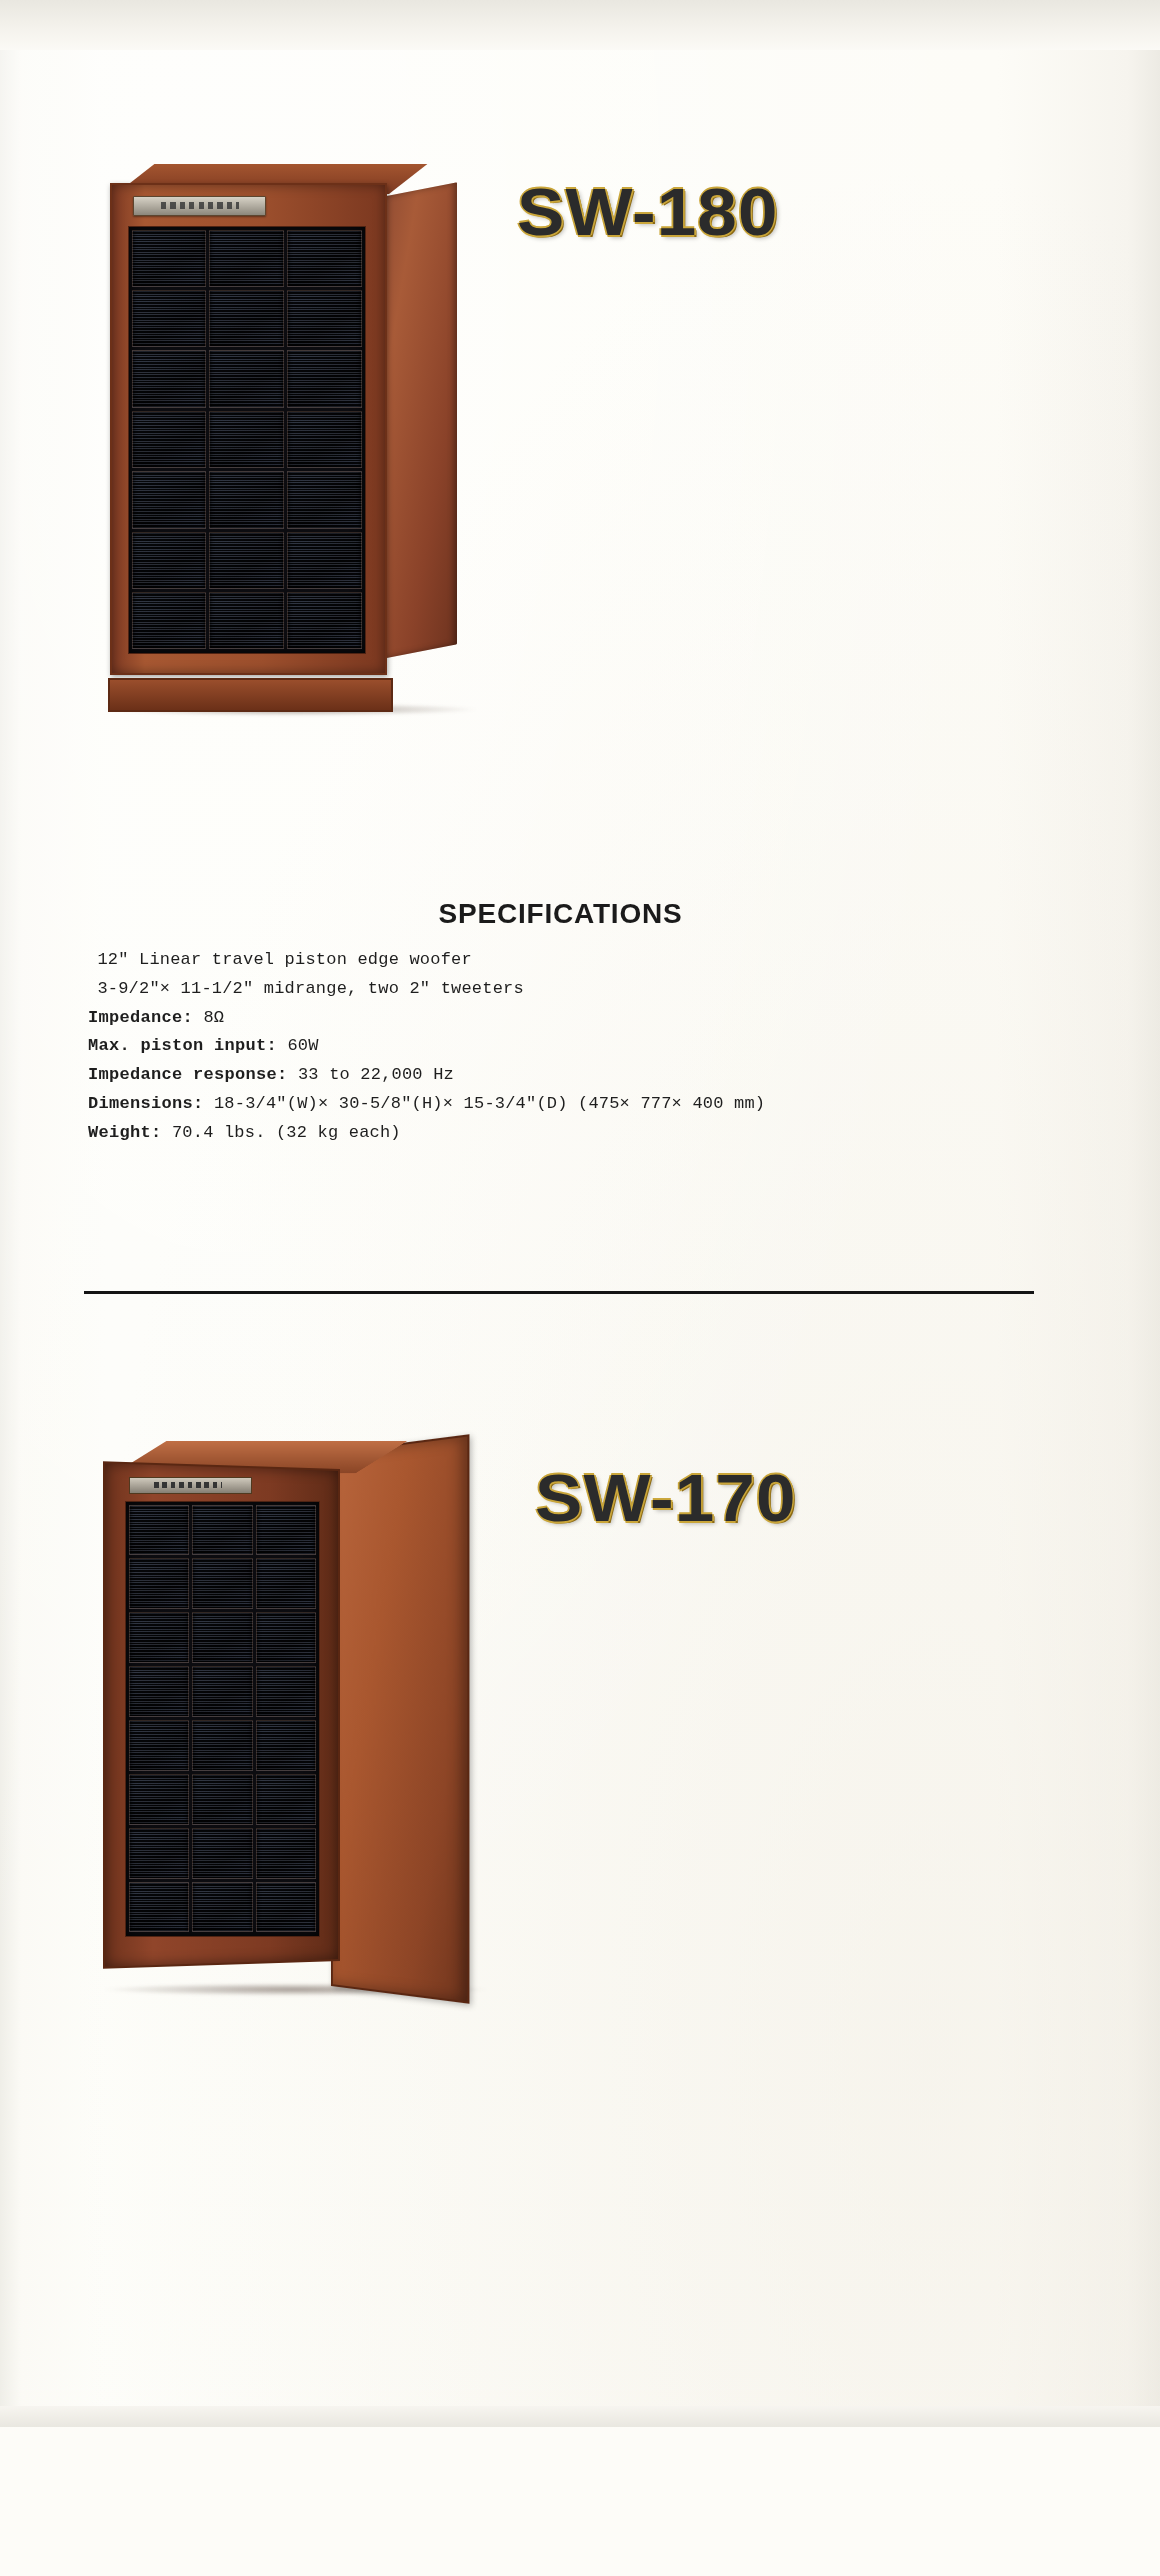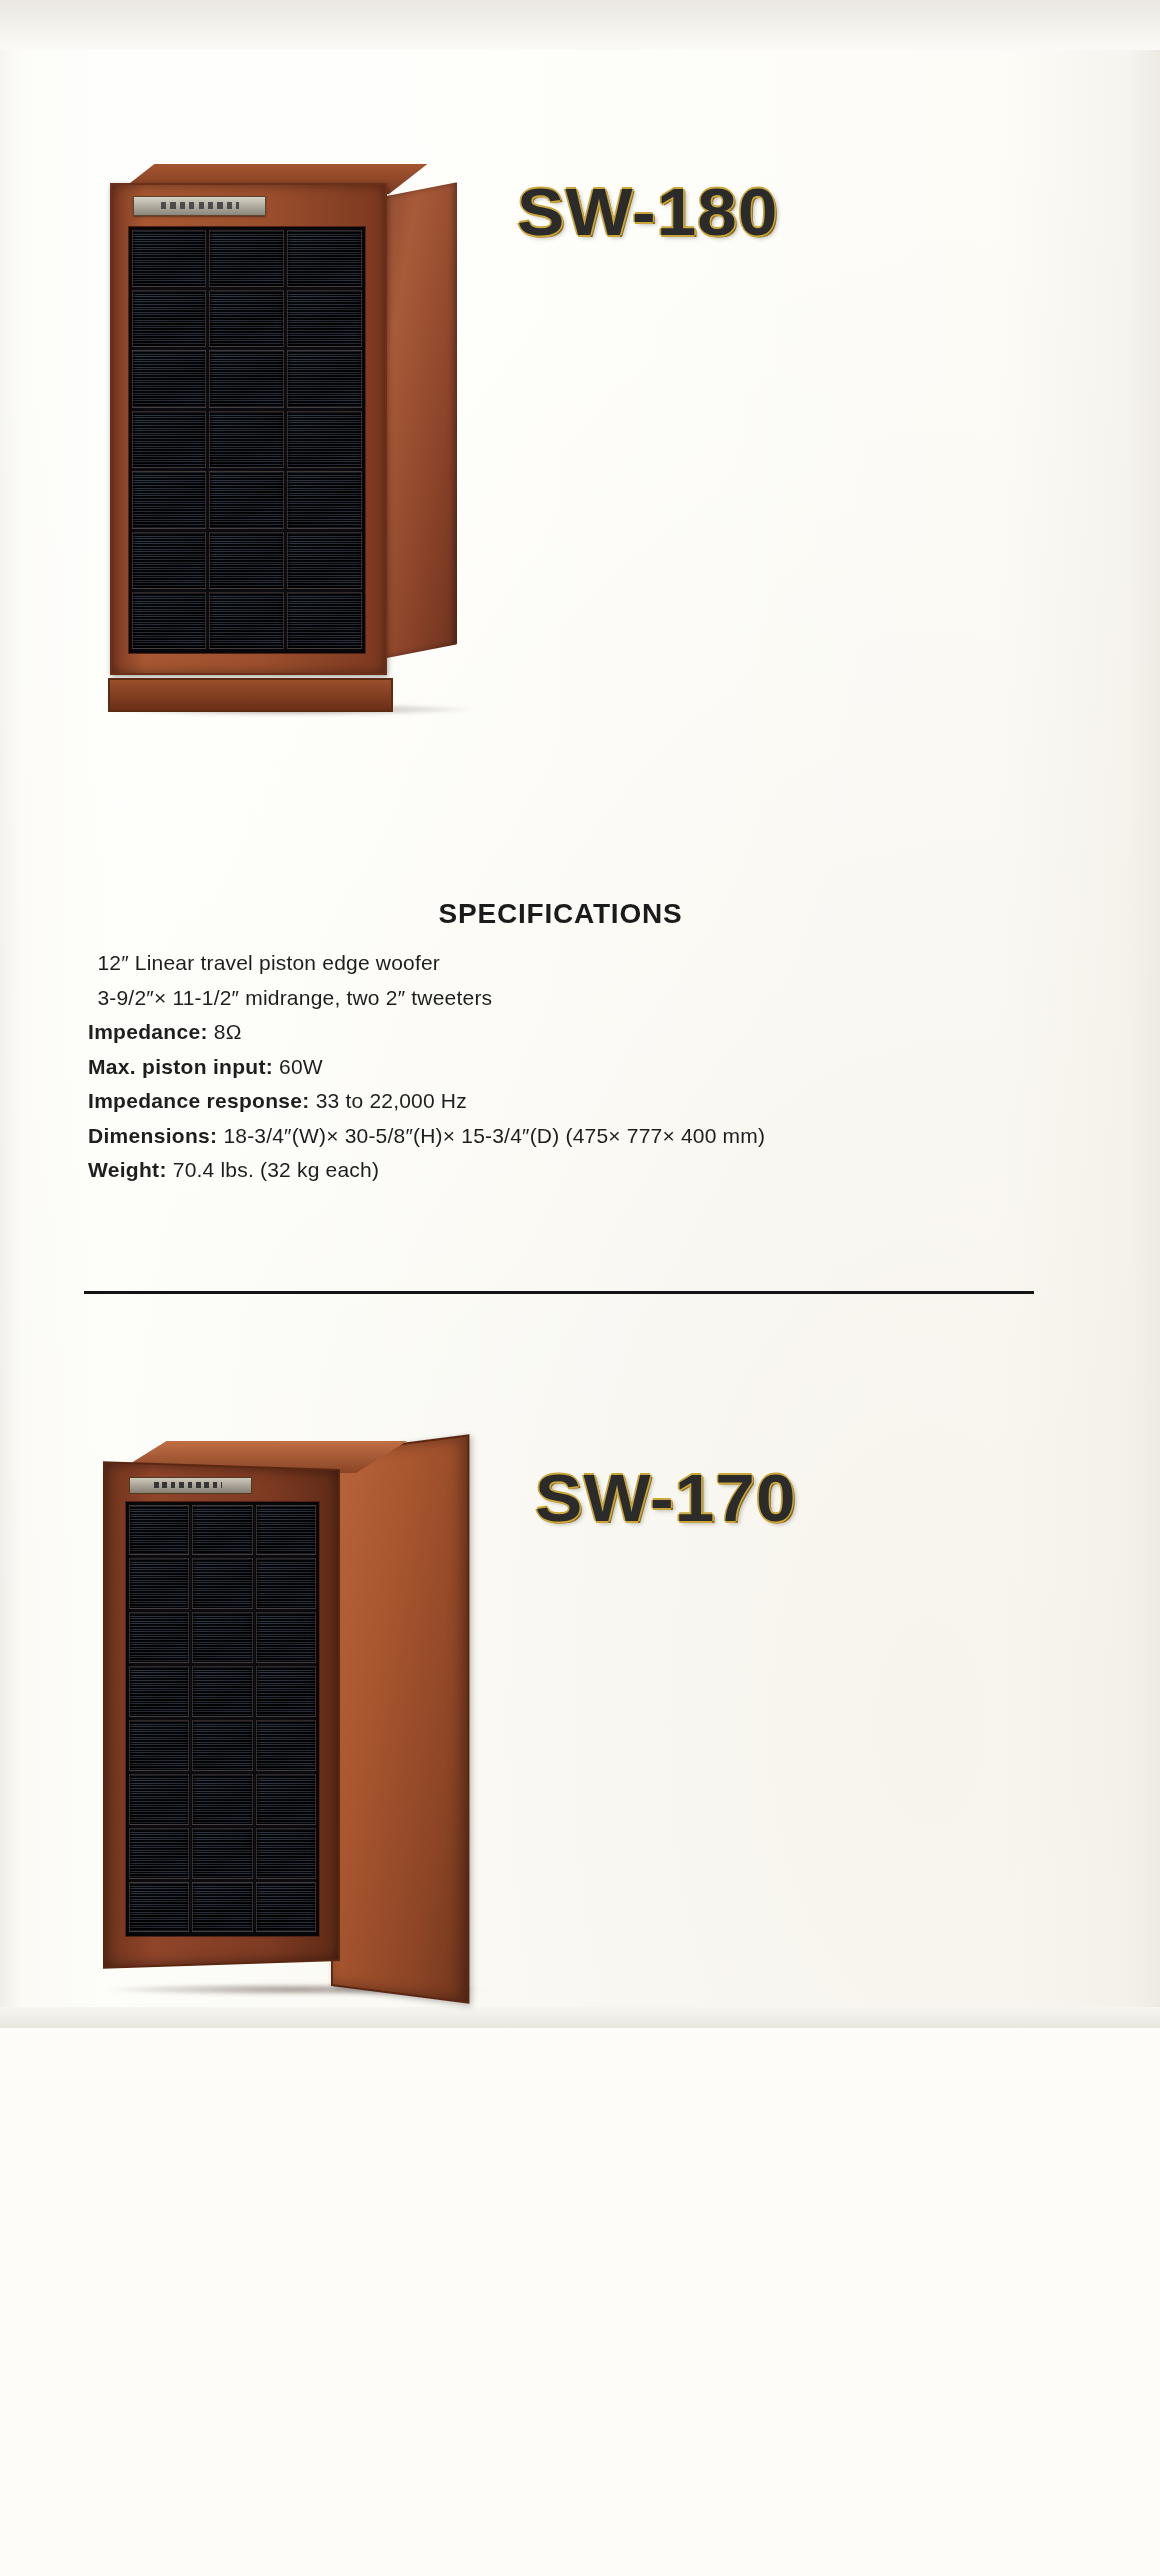--- a/index.html
+++ b/index.html
@@ -12,21 +12,21 @@
     height: 2576px;
     font-family: "Liberation Sans", sans-serif;
     background: #fdfcf8;
     position: relative;
     overflow: hidden;
   }
   .page {
     position: absolute;
     left: 0; top: 0;
     width: 1161px;
-    height: 2028px;
+    height: 2427px;
     background: linear-gradient(90deg, #efeee8 0px, #fbfaf5 21px, #fdfdf9 105px, #fdfcf7 997px, #f6f4ee 1128px, #eceae3 1161px);
   }
   .paper-noise {
     position: absolute;
     left: 0; top: 0; right: 0; bottom: 0;
     background:
       radial-gradient(ellipse at 20% 10%, rgba(255,255,255,0.55), rgba(255,255,255,0) 60%),
       radial-gradient(ellipse at 80% 85%, rgba(240,236,226,0.5), rgba(255,255,255,0) 65%);
     pointer-events: none;
   }
@@ -213,22 +213,22 @@
     font-family: "Liberation Sans", sans-serif;
     font-weight: bold;
     font-size: 28px;
     letter-spacing: 0.8px;
     color: #1b1b1b;
     margin: 0 0 18px 0;
     text-align: center;
   }
   .spec-list { margin: 0; padding: 0; list-style: none; }
   .spec-line {
-    font-family: Liberation Sans, sans-serif;
-    font-size: 21px;
+    font-family: Liberation Mono, monospace;
+    font-size: 17px;
     line-height: 1.42;
     color: #1e1e1e;
     margin: 0 0 4.7px 0;
     letter-spacing: 0.2px;
   }
   .spec-line.indent { padding-left: 9.4px; }
   .spec-label {
     font-weight: bold;
     letter-spacing: 0.3px;
   }

